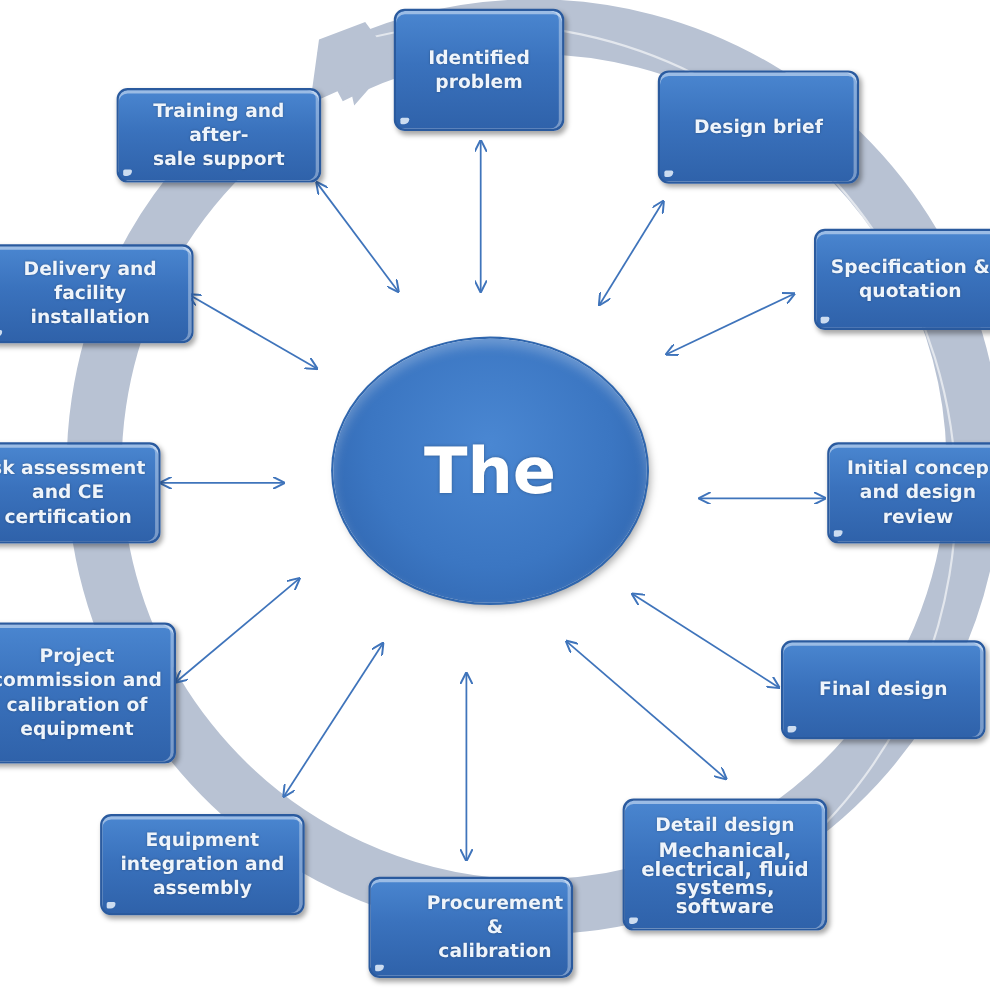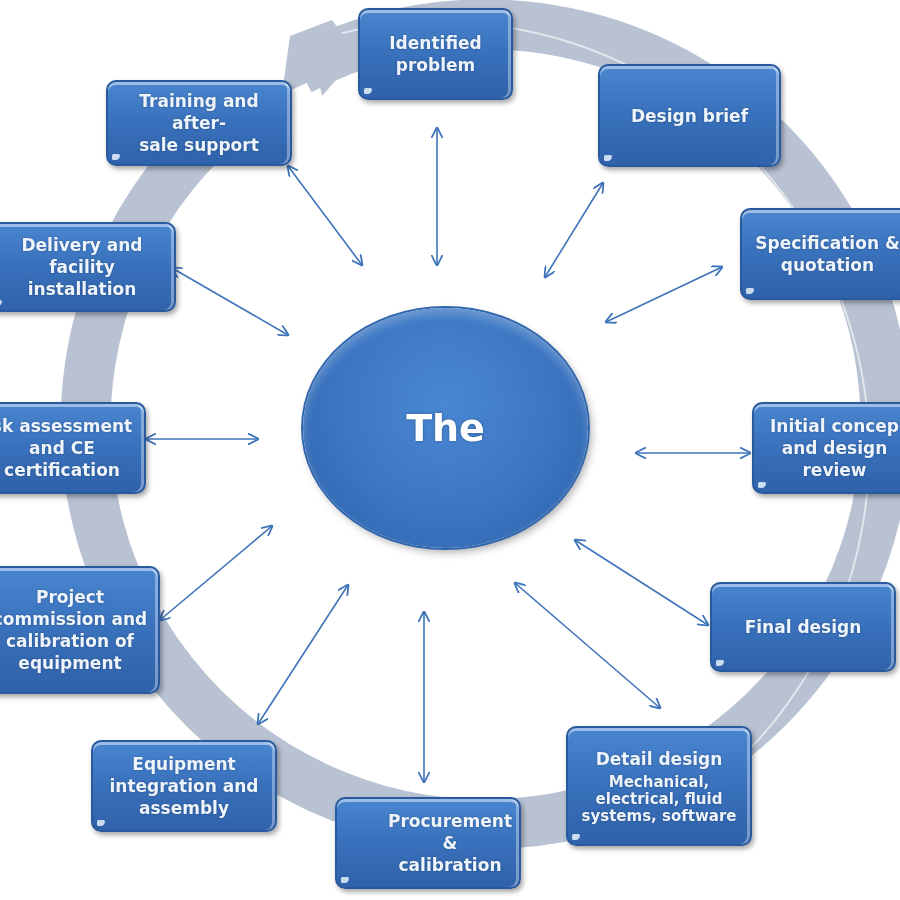--- a/index.html
+++ b/index.html
@@ -16,28 +16,28 @@
       display: flex; flex-direction: column; align-items: center; justify-content: center;
       text-align: center;
       font-size: 17px; line-height: 22px; font-weight: bold;
       text-shadow: 0 0 2px rgba(0,0,0,0.35);
       padding: 2px 4px;
     }
     .node::after {
       content: ""; position: absolute; left: 4px; bottom: 4px; width: 8px; height: 6px;
       background: #e8f1fb; border-radius: 2px 2px 6px 2px; opacity: 0.85;
     }
-    .node .sub { font-size: 15px; line-height: 17px; margin-top: 4px; }
+    .node .sub { font-size: 18px; line-height: 17px; margin-top: 4px; }
     .center {
       position: absolute; left: 303px; top: 308px; width: 285px; height: 240px;
       border-radius: 50%;
       background: radial-gradient(ellipse at 50% 40%, #4a87d2 0%, #3b76c2 55%, #2b5ea6 100%);
       box-shadow: 0 0 0 2px #2f66ae, 3px 4px 8px rgba(0,0,0,0.35), inset 0 6px 10px rgba(255,255,255,0.25);
       color: #ffffff; display: flex; flex-direction: column; align-items: center; justify-content: center;
-      font-size: 38px; line-height: 64px; font-weight: bold; text-shadow: 0 0 3px rgba(0,0,0,0.3);
+      font-size: 58px; line-height: 64px; font-weight: bold; text-shadow: 0 0 3px rgba(0,0,0,0.3);
     }
   </style>
 </head>
 <body>
 
 <svg id="diagram" viewBox="0 0 900 900" xmlns="http://www.w3.org/2000/svg">
   <defs>
     <marker id="ah" viewBox="0 0 10 10" refX="9" refY="5" markerWidth="7" markerHeight="7" orient="auto-start-reverse">
       <path d="M0,0 L10,5 L0,10" fill="none" stroke="#3f74bb" stroke-width="1.6"></path>
     </marker>
@@ -63,21 +63,21 @@
       <line x1="258" y1="439" x2="146" y2="439" marker-start="url(#ah)" marker-end="url(#ah)"></line>
       <line x1="288" y1="335" x2="172" y2="268" marker-start="url(#ah)" marker-end="url(#ah)"></line>
       <line x1="362" y1="265" x2="288" y2="166" marker-start="url(#ah)" marker-end="url(#ah)"></line>
     </g>
 </svg>
 
 <div class="center">
   <div>The</div>
 </div>
 
-<div class="node" id="n0" style="left:358px;top:8px;width:155px;height:92px;">
+<div class="node" id="n0" style="left:358px;top:8px;width:155px;height:111px;">
     <div>Identified</div>
     <div>problem</div>
   </div>
 <div class="node" id="n1" style="left:598px;top:64px;width:183px;height:103px;">
     <div>Design brief</div>
   </div>
 <div class="node" id="n2" style="left:740px;top:208px;width:175px;height:92px;">
     <div>Specification &amp;</div>
     <div>quotation</div>
   </div>

